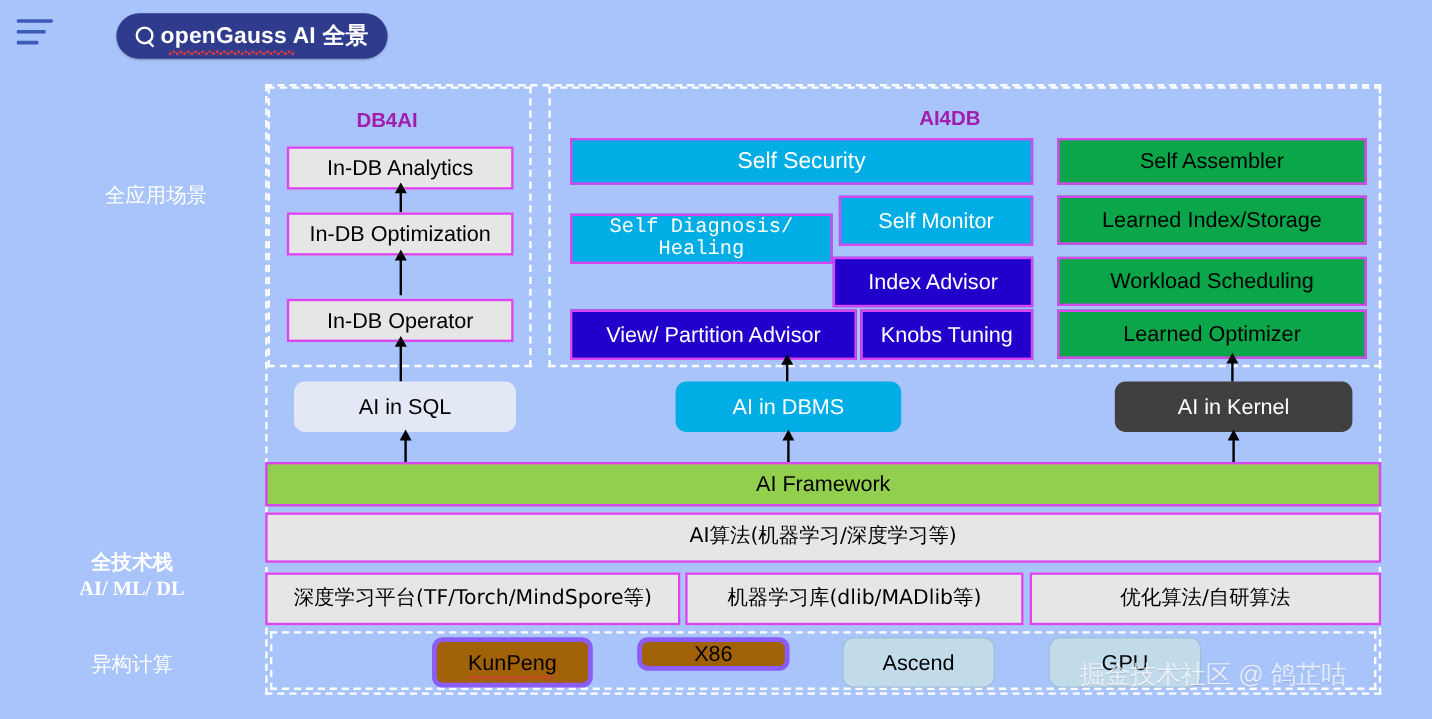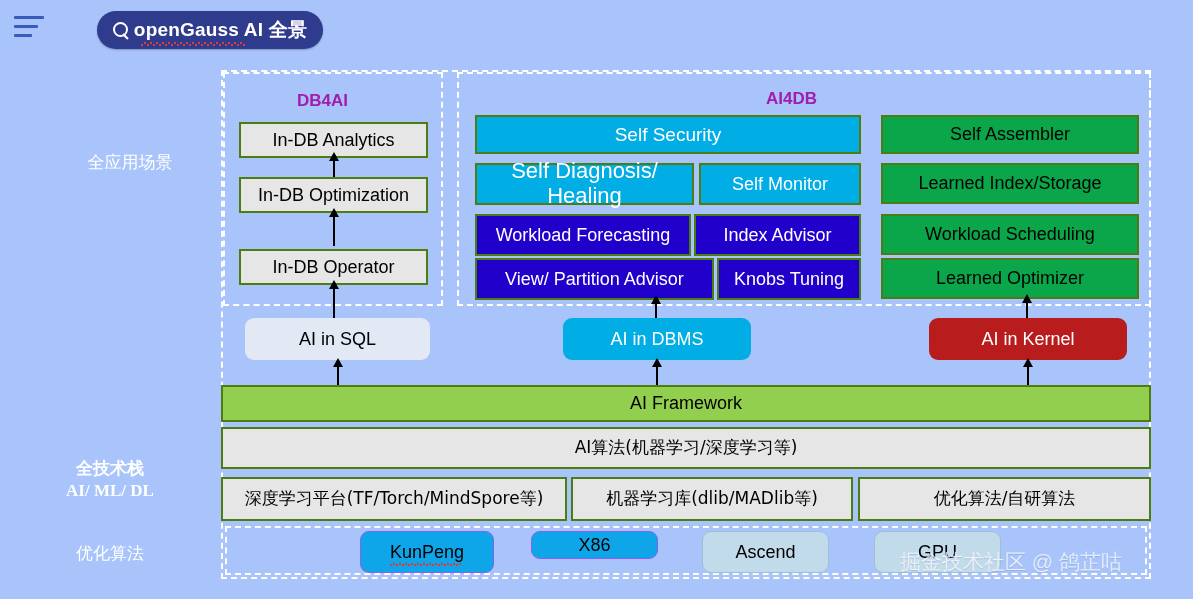--- a/index.html
+++ b/index.html
@@ -38,35 +38,35 @@
 
   
   .outer-dash{position:absolute;left:221px;top:70px;width:930px;height:509px;
     border:2px dashed #ffffff;box-sizing:border-box;}
 
   .dash-box{position:absolute;border:2px dashed #ffffff;box-sizing:border-box;}
 
   .section-title{position:absolute;color:#a21caf;font-weight:bold;font-size:17px;}
 
   
-  .bx{position:absolute;box-sizing:border-box;border:2px solid #4d7c0f;
+  .bx{position:absolute;box-sizing:border-box;border:2px solid #d946ef;
       display:flex;align-items:center;justify-content:center;text-align:center;
       font-family:"Liberation Sans","DejaVu Sans",sans-serif;line-height:1.12;}
   .bx.grey{background:#e7e6e6;color:#000;}
   .bx.cyan{background:#00ade4;color:#fff;}
   .bx.navy{background:#2200cc;color:#fff;}
   .bx.green{background:#0ba64a;color:#000;}
   .bx.lime{background:#92cf4f;color:#000;}
 
   .pillbx{position:absolute;box-sizing:border-box;border-radius:9px;
       display:flex;align-items:center;justify-content:center;text-align:center;}
   .pillbx.pale{background:#e2e8f4;color:#000;}
   .pillbx.cyan{background:#00ade4;color:#fff;}
-  .pillbx.green{background:#b91c1c;color:#fff;}
-  .pillbx.yellow{background:#0ea5e9;color:#000;border:1px solid #8b5cf6;}
+  .pillbx.green{background:#404040;color:#fff;}
+  .pillbx.yellow{background:#a16207;color:#000;border:4px solid #8b5cf6;}
   .pillbx.lblue{background:#c2dbeb;color:#000;border:1px solid #9ec0d6;}
 
   
   .arrow{position:absolute;width:2px;background:#000;}
   .arrow::after{content:"";position:absolute;left:-4px;top:-8px;
     border-left:5px solid transparent;border-right:5px solid transparent;
     border-bottom:9px solid #000;}
 
   .wm{position:absolute;color:rgba(255,255,255,.72);font-size:21px;
       font-family:"Liberation Sans","DejaVu Sans",sans-serif;white-space:nowrap;
@@ -98,43 +98,42 @@
        background-size:6px 4px;"></div>
 
   <div class="rail-label" style="top:152px;padding-left:20px;">
     <span class="cn">全应用场景</span>
   </div>
   <div class="rail-label" style="top:458px;font-weight:bold;">
     <span class="cn">全技术栈</span>
     <span class="en">AI/ ML/ DL</span>
   </div>
   <div class="rail-label" style="top:543px;">
-    <span class="cn">优化算法</span>
+    <span class="cn">异构计算</span>
   </div>
 
   <div class="outer-dash"></div>
 
   <div class="dash-box" style="left:223px;top:72px;width:220px;height:234px;"></div>
   <div class="section-title" style="left:297px;top:91px;">DB4AI</div>
 
   <div class="bx grey" style="left:239px;top:122px;width:189px;height:36px;font-size:18px;">In-DB Analytics</div>
   <div class="arrow" style="left:333px;top:160px;height:17px;"></div>
   <div class="bx grey" style="left:239px;top:177px;width:189px;height:36px;font-size:18px;">In-DB Optimization</div>
   <div class="arrow" style="left:333px;top:216px;height:30px;"></div>
   <div class="bx grey" style="left:239px;top:249px;width:189px;height:36px;font-size:18px;">In-DB Operator</div>
   <div class="arrow" style="left:333px;top:288px;height:30px;"></div>
 
   <div class="dash-box" style="left:457px;top:72px;width:694px;height:234px;"></div>
   <div class="section-title" style="left:766px;top:89px;">AI4DB</div>
 
   <div class="bx cyan" style="left:475px;top:115px;width:386px;height:39px;font-size:19px;">Self Security</div>
-  <div class="bx cyan" style="left:475px;top:163px;width:219px;height:42px;font-size:22px;">Self Diagnosis/ Healing</div>
+  <div class="bx cyan" style="left:475px;top:178px;width:219px;height:42px;font-size:17px;font-family:Liberation Mono, monospace;">Self Diagnosis/ Healing</div>
   <div class="bx cyan" style="left:699px;top:163px;width:162px;height:42px;font-size:18px;">Self Monitor</div>
 
-  <div class="bx navy" style="left:475px;top:214px;width:216px;height:42px;font-size:18px;">Workload Forecasting</div>
   <div class="bx navy" style="left:694px;top:214px;width:167px;height:42px;font-size:18px;">Index Advisor</div>
 
   <div class="bx navy" style="left:475px;top:258px;width:239px;height:42px;font-size:18px;">View/ Partition Advisor</div>
   <div class="bx navy" style="left:717px;top:258px;width:144px;height:42px;font-size:18px;">Knobs Tuning</div>
 
   <div class="arrow" style="left:655px;top:303px;height:15px;"></div>
 
   <div class="bx green" style="left:881px;top:115px;width:258px;height:39px;font-size:18px;">Self Assembler</div>
   <div class="bx green" style="left:881px;top:163px;width:258px;height:41px;font-size:18px;">Learned Index/Storage</div>
   <div class="bx green" style="left:881px;top:214px;width:258px;height:41px;font-size:18px;">Workload Scheduling</div>

